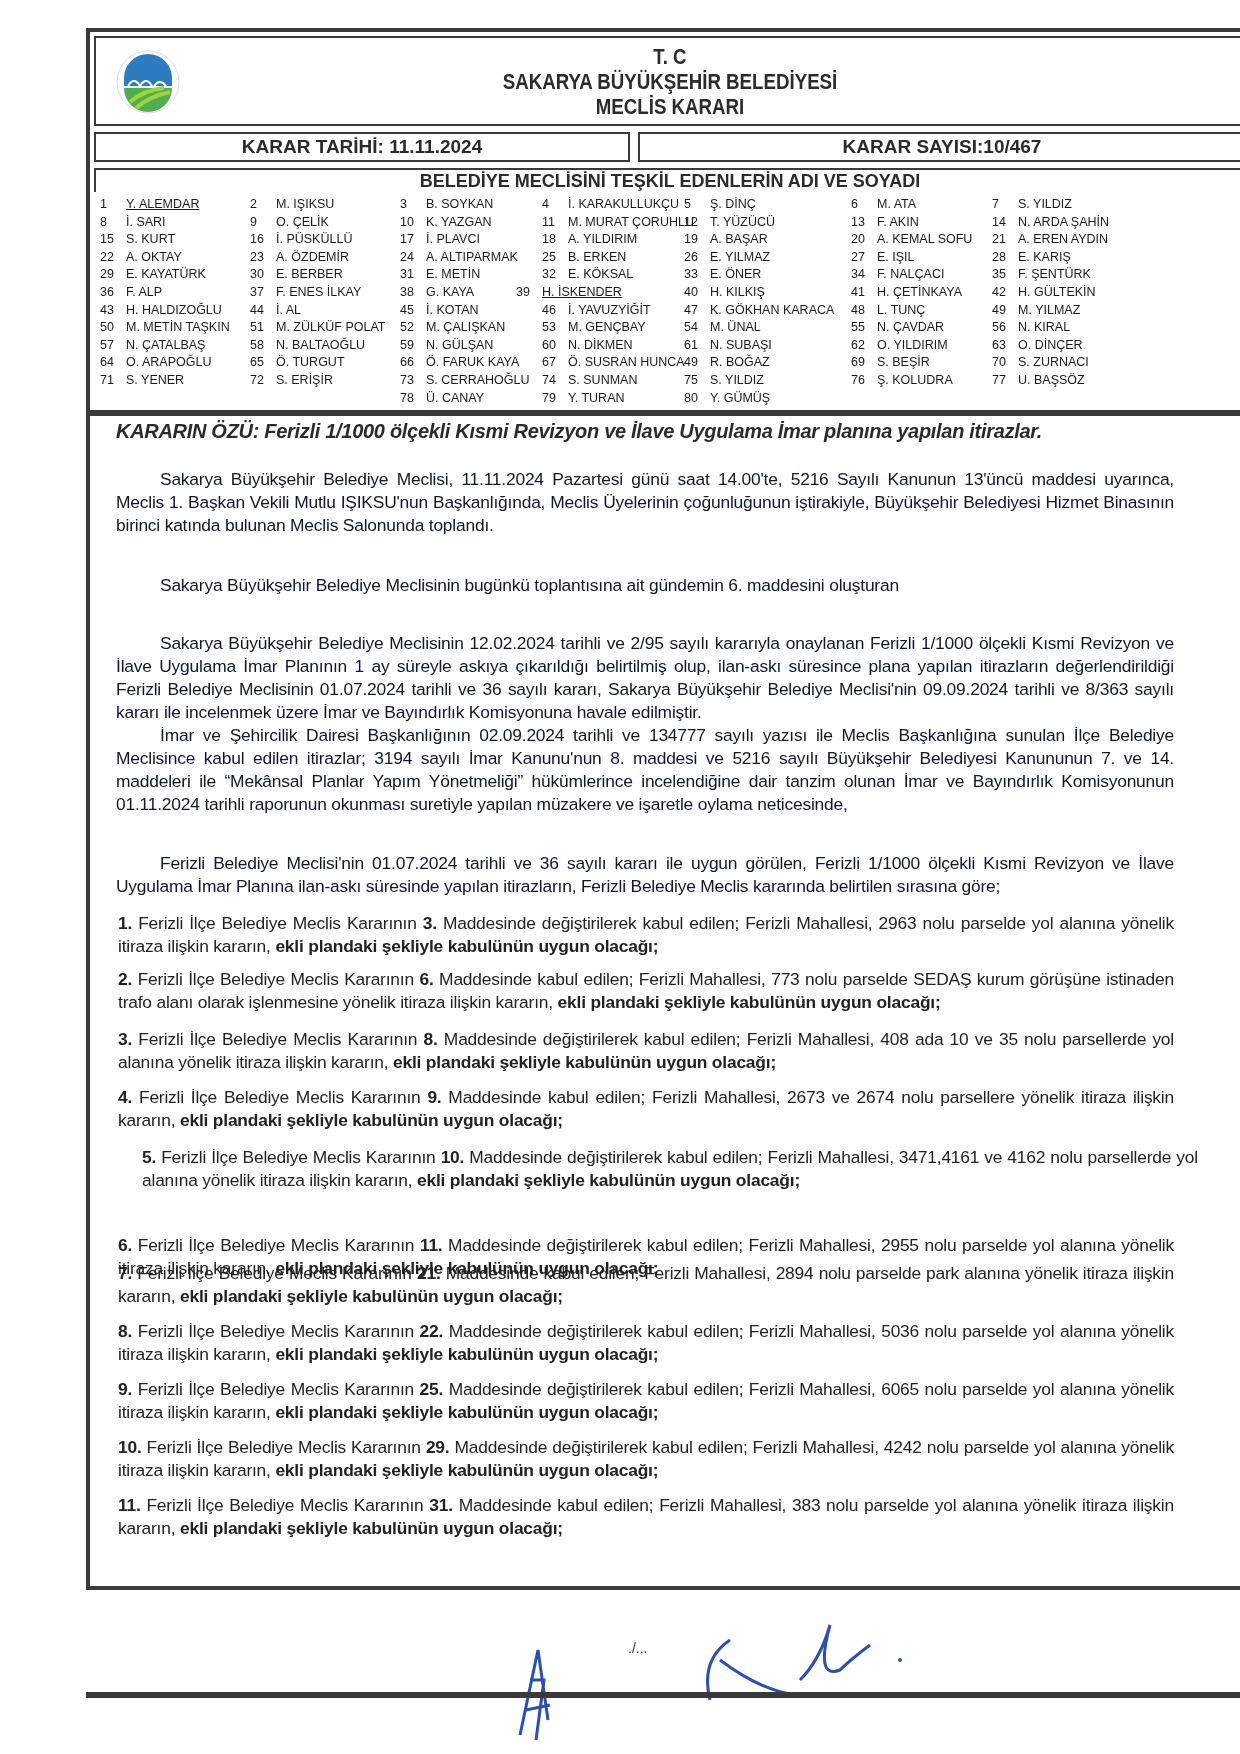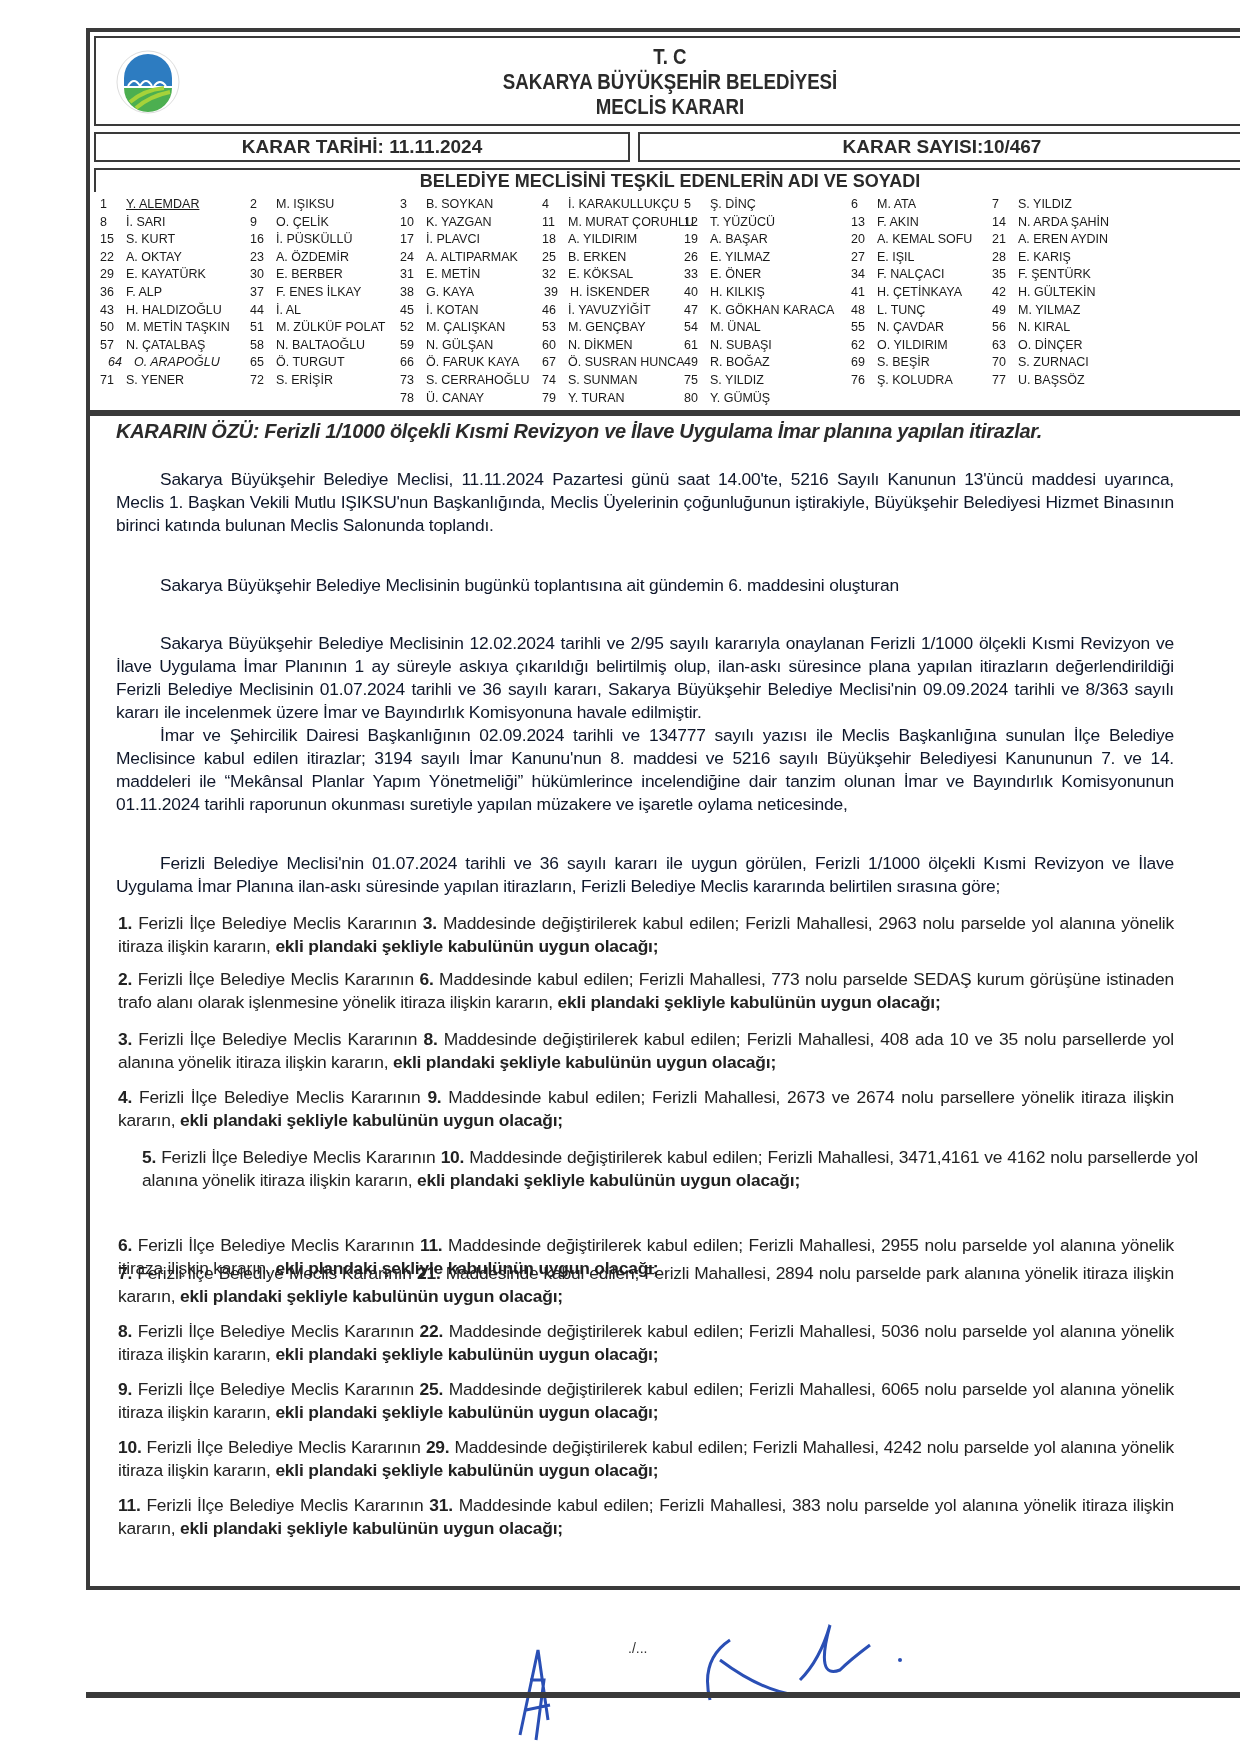--- a/index.html
+++ b/index.html
@@ -95,21 +95,21 @@
       <div class="m" style="left: 300px;"><span class="n">31</span><span>E. METİN</span></div>
       <div class="m" style="left: 442px;"><span class="n">32</span><span>E. KÖKSAL</span></div>
       <div class="m" style="left: 584px;"><span class="n">33</span><span>E. ÖNER</span></div>
       <div class="m" style="left: 751px;"><span class="n">34</span><span>F. NALÇACI</span></div>
       <div class="m" style="left: 892px;"><span class="n">35</span><span>F. ŞENTÜRK</span></div>
     </div>
     <div class="mrow">
       <div class="m" style="left: 0px;"><span class="n">36</span><span>F. ALP</span></div>
       <div class="m" style="left: 150px;"><span class="n">37</span><span>F. ENES İLKAY</span></div>
       <div class="m" style="left: 300px;"><span class="n">38</span><span>G. KAYA</span></div>
-      <div class="m" style="left: 444px;"><span class="n">39</span><span>H. İSKENDER</span></div>
+      <div class="m" style="left: 416px; text-decoration: underline;"><span class="n">39</span><span>H. İSKENDER</span></div>
       <div class="m" style="left: 584px;"><span class="n">40</span><span>H. KILKIŞ</span></div>
       <div class="m" style="left: 751px;"><span class="n">41</span><span>H. ÇETİNKAYA</span></div>
       <div class="m" style="left: 892px;"><span class="n">42</span><span>H. GÜLTEKİN</span></div>
     </div>
     <div class="mrow">
       <div class="m" style="left: 0px;"><span class="n">43</span><span>H. HALDIZOĞLU</span></div>
       <div class="m" style="left: 150px;"><span class="n">44</span><span>İ. AL</span></div>
       <div class="m" style="left: 300px;"><span class="n">45</span><span>İ. KOTAN</span></div>
       <div class="m" style="left: 442px;"><span class="n">46</span><span>İ. YAVUZYİĞİT</span></div>
       <div class="m" style="left: 584px;"><span class="n">47</span><span>K. GÖKHAN KARACA</span></div>
@@ -128,21 +128,21 @@
     <div class="mrow">
       <div class="m" style="left: 0px;"><span class="n">57</span><span>N. ÇATALBAŞ</span></div>
       <div class="m" style="left: 150px;"><span class="n">58</span><span>N. BALTAOĞLU</span></div>
       <div class="m" style="left: 300px;"><span class="n">59</span><span>N. GÜLŞAN</span></div>
       <div class="m" style="left: 442px;"><span class="n">60</span><span>N. DİKMEN</span></div>
       <div class="m" style="left: 584px;"><span class="n">61</span><span>N. SUBAŞI</span></div>
       <div class="m" style="left: 751px;"><span class="n">62</span><span>O. YILDIRIM</span></div>
       <div class="m" style="left: 892px;"><span class="n">63</span><span>O. DİNÇER</span></div>
     </div>
     <div class="mrow">
-      <div class="m" style="left: 8px; font-style: italic;"><span class="n">64</span><span>O. ARAPOĞLU</span></div>
+      <div class="m" style="left: 0px;"><span class="n">64</span><span>O. ARAPOĞLU</span></div>
       <div class="m" style="left: 150px;"><span class="n">65</span><span>Ö. TURGUT</span></div>
       <div class="m" style="left: 300px;"><span class="n">66</span><span>Ö. FARUK KAYA</span></div>
       <div class="m" style="left: 442px;"><span class="n">67</span><span>Ö. SUSRAN HUNCA</span></div>
       <div class="m" style="left: 584px;"><span class="n">49</span><span>R. BOĞAZ</span></div>
       <div class="m" style="left: 751px;"><span class="n">69</span><span>S. BEŞİR</span></div>
       <div class="m" style="left: 892px;"><span class="n">70</span><span>S. ZURNACI</span></div>
     </div>
     <div class="mrow">
       <div class="m" style="left: 0px;"><span class="n">71</span><span>S. YENER</span></div>
       <div class="m" style="left: 150px;"><span class="n">72</span><span>S. ERİŞİR</span></div>

